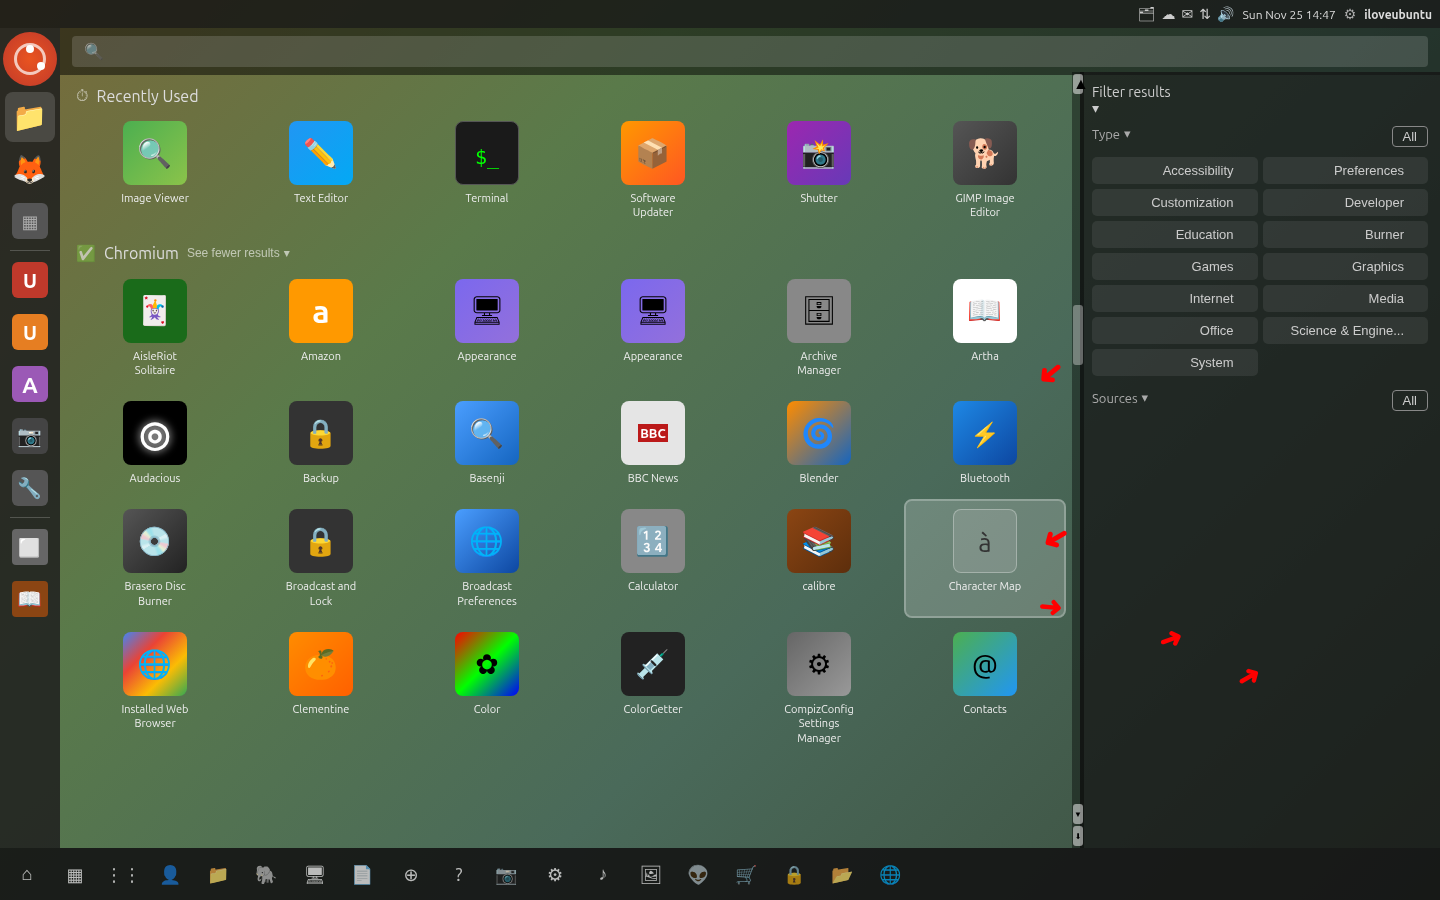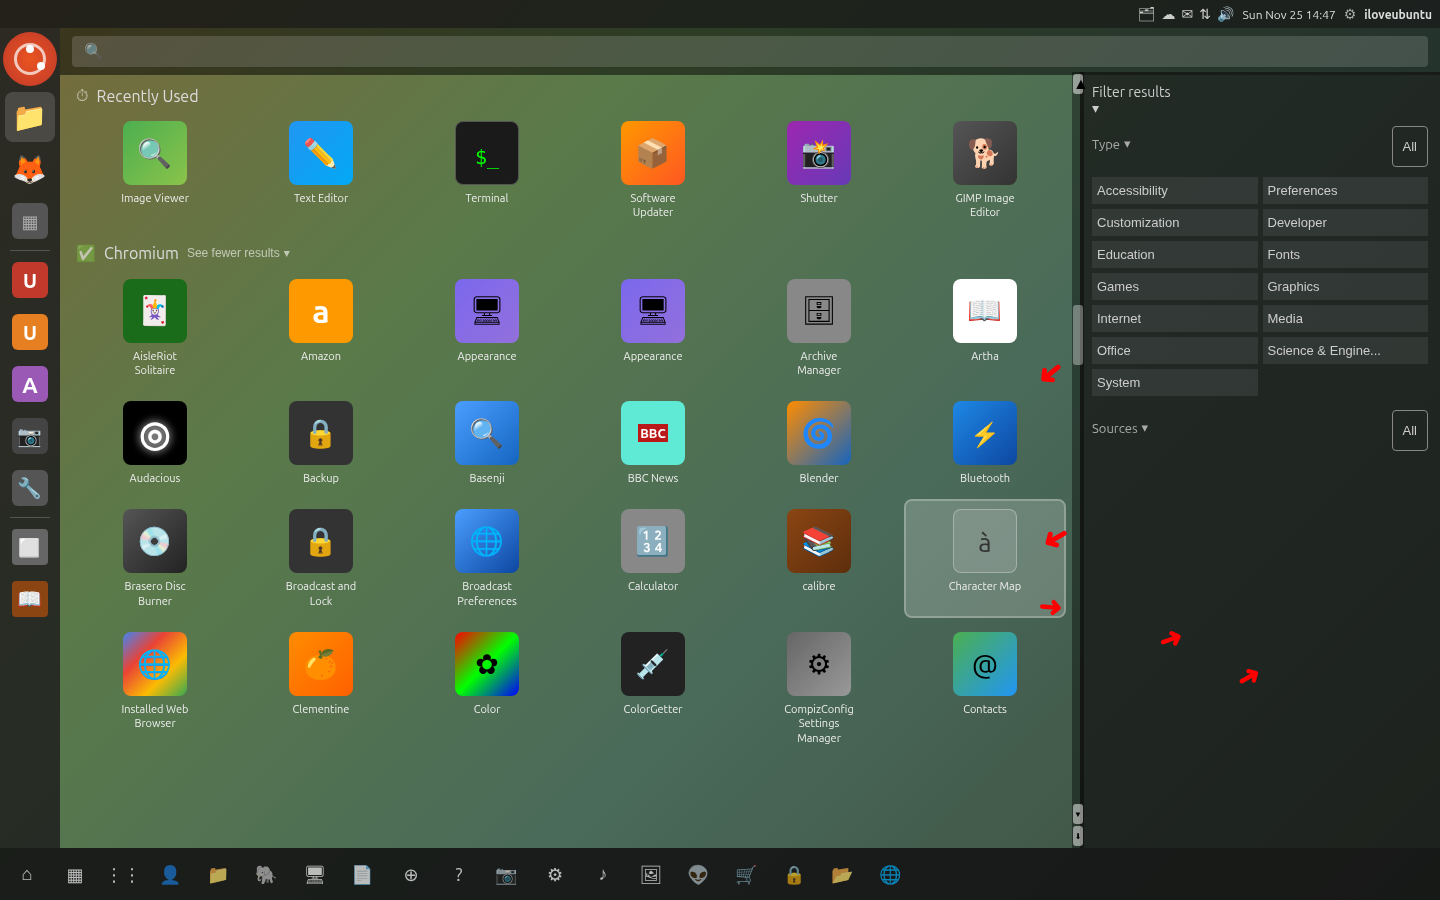--- a/index.html
+++ b/index.html
@@ -188,47 +188,47 @@
       margin-bottom: 10px;
     }
     .filter-title {
       color: #ccc;
       font-size: 14px;
       display: flex; align-items: flex-start;  flex-direction: column;
     }
     .filter-all-btn {
       border: 1px solid #888;
       border-radius: 4px;
-      padding: 12px 10px;
+      padding: 2px 10px;
       color: #ccc;
       background: transparent;
       font-size: 13px;
       cursor: pointer;
     }
     .filter-section-title {
       color: #aaa;
       font-size: 13px;
       margin-bottom: 6px;
       display: flex; align-items: center; gap: 4px;
     }
     .filter-grid {
       display: grid;
       grid-template-columns: 1fr 1fr;
       gap: 5px;
       margin-bottom: 14px;
     }
     .filter-btn {
       background: rgba(255,255,255,0.08);
       border: none;
-      border-radius: 0;
+      border-radius: 5px;
       color: #ccc;
-      padding: 6px 5px;
+      padding: 6px 24px;
       font-size: 13px;
       cursor: pointer;
-      text-align: left;
+      text-align: right;
     }
 
     
     .apps-area {
       position: absolute;
       left: 0; top: 44px;
       right: 360px;
       bottom: 0;
       overflow-y: auto;
       padding: 8px 16px;
@@ -294,21 +294,21 @@
     .icon-gimp { background: linear-gradient(135deg, #555, #333); }
     .icon-solitaire { background: #1a6b1a; }
     .icon-amazon { background: #FF9900; }
     .icon-appearance1 { background: linear-gradient(135deg, #7B68EE, #9370DB); }
     .icon-appearance2 { background: linear-gradient(135deg, #7B68EE, #9370DB); }
     .icon-archive { background: #888; }
     .icon-artha { background: white; }
     .icon-audacious { background: #000; }
     .icon-backup { background: #333; }
     .icon-basenji { background: linear-gradient(135deg, #4a9eff, #1565C0); }
-    .icon-bbc { background: #5eead4; }
+    .icon-bbc { background: #e5e5e5; }
     .icon-blender { background: linear-gradient(135deg, #FF8C00, #1565C0); }
     .icon-bluetooth { background: linear-gradient(135deg, #1E88E5, #0D47A1); }
     .icon-brasero { background: linear-gradient(135deg, #555, #222); }
     .icon-brightness { background: #333; }
     .icon-broadcast { background: linear-gradient(135deg, #4a9eff, #0D47A1); }
     .icon-calculator { background: #888; }
     .icon-calibre { background: linear-gradient(135deg, #8B4513, #5D2E0C); }
     .icon-charmap { background: rgba(200,200,200,0.2); border: 1px solid rgba(255,255,255,0.3); }
     .icon-chromium { background: linear-gradient(135deg, #4285f4, #ea4335, #fbbc04, #34a853); }
     .icon-clementine { background: linear-gradient(135deg, #FF8C00, #FF6000); }
@@ -599,21 +599,21 @@
         <span>All</span>
       </button>
     </div>
 
     <div class="filter-grid" id="type-filter-grid">
     <button class="filter-btn">Accessibility</button>
         <button class="filter-btn">Preferences</button>
         <button class="filter-btn">Customization</button>
         <button class="filter-btn">Developer</button>
         <button class="filter-btn">Education</button>
-        <button class="filter-btn">Fonts</button>
+        <button class="filter-btn">Burner</button>
         <button class="filter-btn">Games</button>
         <button class="filter-btn">Graphics</button>
         <button class="filter-btn">Internet</button>
         <button class="filter-btn">Media</button>
         <button class="filter-btn">Office</button>
         <button class="filter-btn">Science &amp; Engine...</button>
         <button class="filter-btn">System</button>
       </div>
 
     <div class="filter-header">

